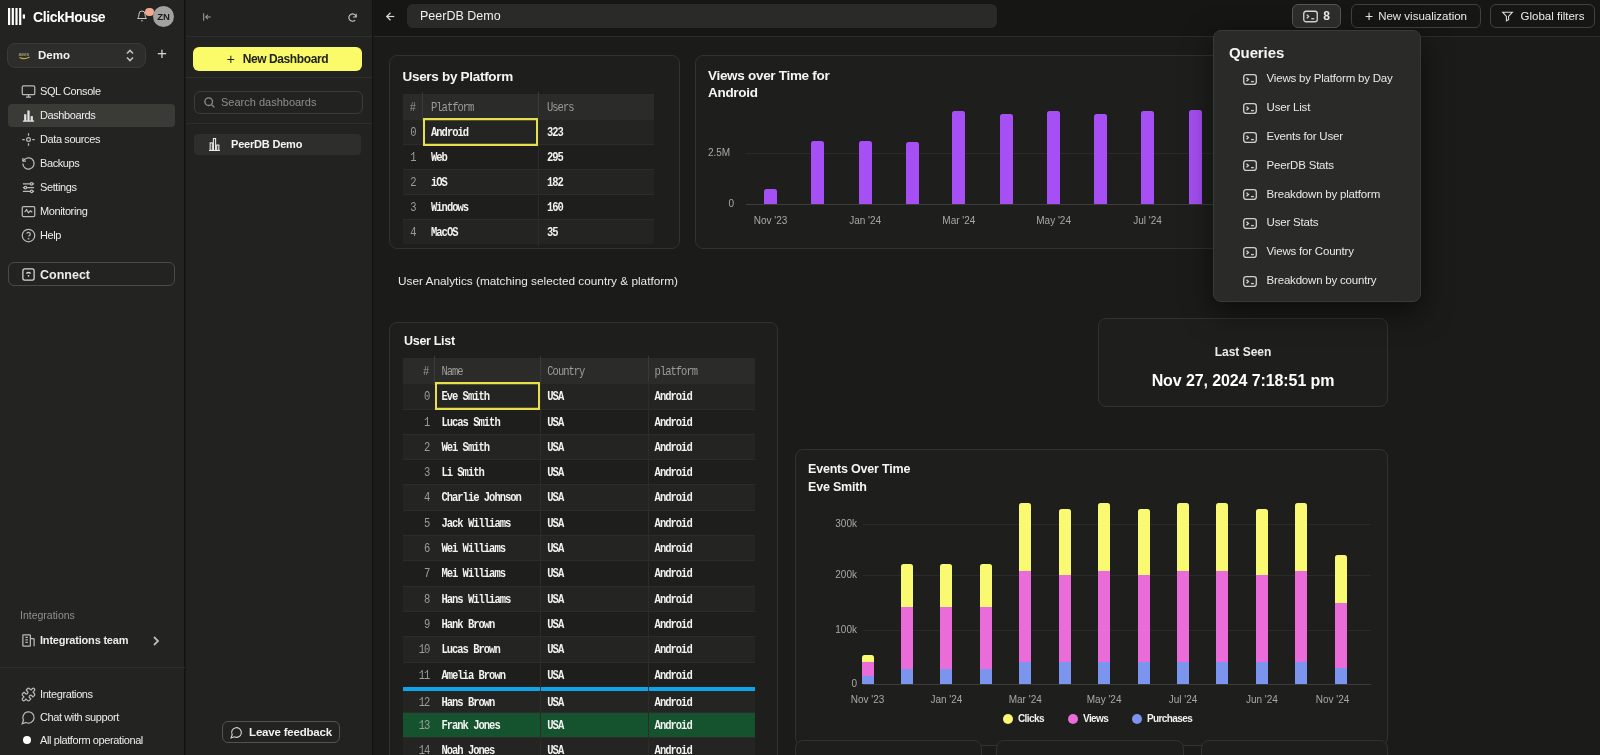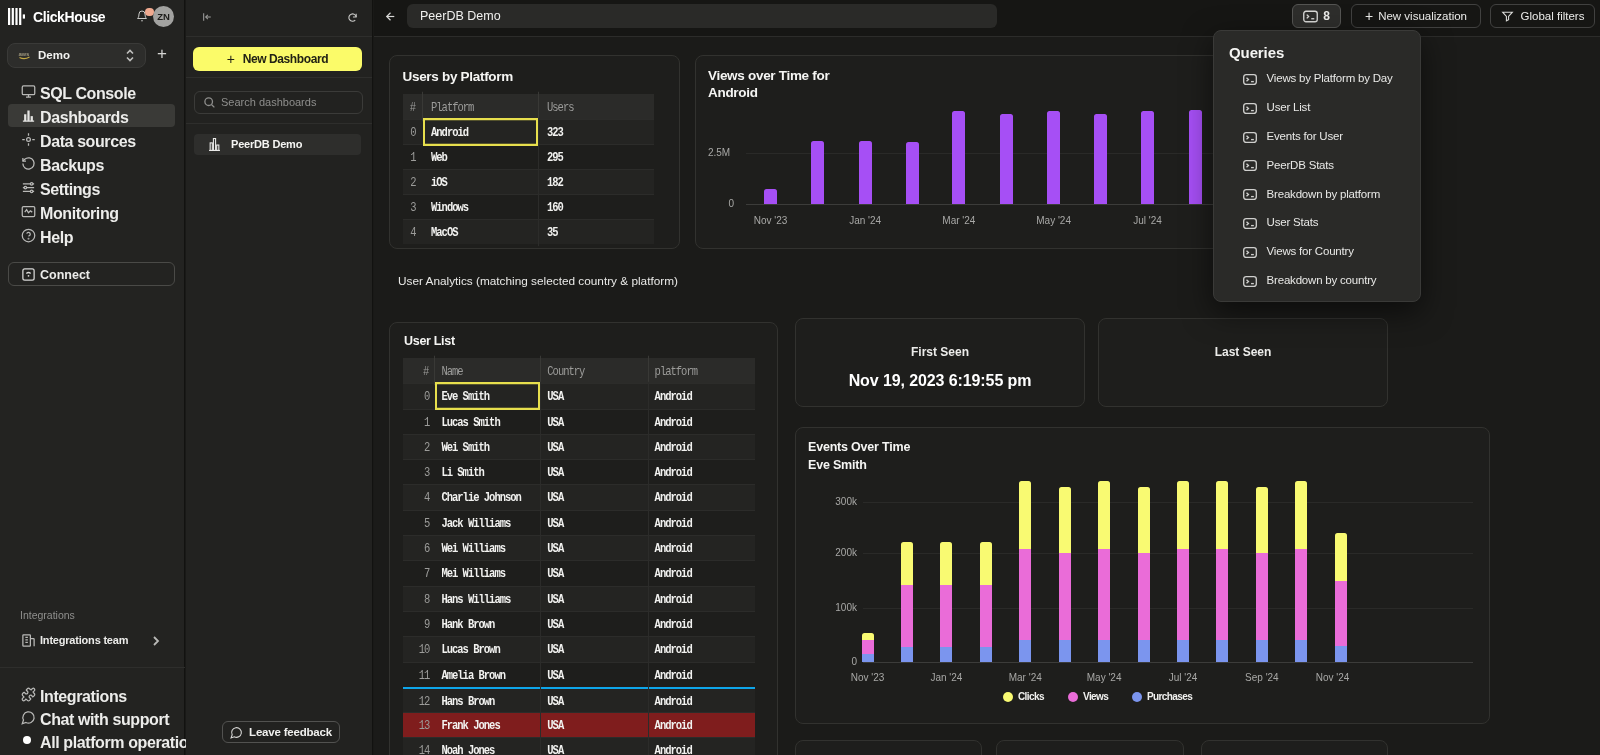--- a/index.html
+++ b/index.html
@@ -2,21 +2,21 @@
 <html><head>
 <meta charset="utf-8">
 <style>
   * { margin:0; padding:0; box-sizing:border-box; }
   html,body { width:1600px; height:755px; background:#191917; overflow:hidden; }
   body { font-family:"Liberation Sans", sans-serif; color:#ececea; position:relative; }
   .abs { position:absolute; }
   svg { display:block; }
   
   #sidebar { position:absolute; left:0; top:0; width:185px; height:755px; background:#232321; border-right:1px solid #121210; }
-  .navitem { position:absolute; left:40px; font-size:16px; letter-spacing:-0.4px; font-weight:700; color:#ececea; white-space:nowrap; }
+  .navitem { position:absolute; left:40px; font-size:11px; letter-spacing:-0.4px; font-weight:400; color:#ececea; white-space:nowrap; }
   .navicon { position:absolute; left:21px; color:#b9b9b7; }
   
   #panel2 { position:absolute; left:186px; top:0; width:187px; height:755px; background:#222220; border-right:1px solid #121210; }
   .pborder { position:absolute; left:0; width:100%; height:1px; background:#2e2e2c; }
   
   #main { position:absolute; left:374px; top:0; width:1226px; height:755px; background:#1b1b19; }
   #topbar { position:absolute; left:0; top:0; width:1226px; height:37px; background:#161614; border-bottom:1px solid #2c2c2a; }
   .card { position:absolute; background:#1e1e1c; border:1px solid #32322f; border-radius:8px; }
   .cardtitle { font-weight:700; font-size:13.5px; letter-spacing:-0.3px; color:#f5f5f3; }
   .mono { font-family:"Liberation Mono", monospace; letter-spacing:-1px; }
@@ -349,50 +349,47 @@
           <div style="width:105.9px;display:flex;align-items:center;padding-left:6px;font-weight:700;color:#f2f2f0;border-right:1px solid #2c2c2a;">Lucas Brown</div>
           <div style="width:107.3px;display:flex;align-items:center;padding-left:6px;font-weight:700;color:#f2f2f0;border-right:1px solid #2c2c2a">USA</div>
           <div style="flex:1;display:flex;align-items:center;padding-left:6px;font-weight:700;color:#f2f2f0">Android</div>
         </div>
         <div style="display:flex;height:25.3px;background:#1e1e1c;border-top:1px solid #2c2c2a;white-space:nowrap">
           <div style="width:32.8px;display:flex;align-items:center;justify-content:flex-end;padding-right:6px;color:#9c9c9a">11</div>
           <div style="width:105.9px;display:flex;align-items:center;padding-left:6px;font-weight:700;color:#f2f2f0;border-right:1px solid #2c2c2a;">Amelia Brown</div>
           <div style="width:107.3px;display:flex;align-items:center;padding-left:6px;font-weight:700;color:#f2f2f0;border-right:1px solid #2c2c2a">USA</div>
           <div style="flex:1;display:flex;align-items:center;padding-left:6px;font-weight:700;color:#f2f2f0">Android</div>
         </div>
-        <div style="display:flex;height:25.3px;background:#242422;border-top:2px solid #0ea5e9;white-space:nowrap">
+        <div style="display:flex;height:25.3px;background:#242422;border-top:4px solid #0ea5e9;white-space:nowrap">
           <div style="width:32.8px;display:flex;align-items:center;justify-content:flex-end;padding-right:6px;color:#9c9c9a">12</div>
           <div style="width:105.9px;display:flex;align-items:center;padding-left:6px;font-weight:700;color:#f2f2f0;border-right:1px solid #2c2c2a;">Hans Brown</div>
           <div style="width:107.3px;display:flex;align-items:center;padding-left:6px;font-weight:700;color:#f2f2f0;border-right:1px solid #2c2c2a">USA</div>
           <div style="flex:1;display:flex;align-items:center;padding-left:6px;font-weight:700;color:#f2f2f0">Android</div>
         </div>
-        <div style="display:flex;height:25.3px;background:#7f1d1d;border-top:1px solid #2c2c2a;white-space:nowrap">
+        <div style="display:flex;height:25.3px;background:#14532d;border-top:1px solid #2c2c2a;white-space:nowrap">
           <div style="width:32.8px;display:flex;align-items:center;justify-content:flex-end;padding-right:6px;color:#9c9c9a">13</div>
           <div style="width:105.9px;display:flex;align-items:center;padding-left:6px;font-weight:700;color:#f2f2f0;border-right:1px solid #2c2c2a;">Frank Jones</div>
           <div style="width:107.3px;display:flex;align-items:center;padding-left:6px;font-weight:700;color:#f2f2f0;border-right:1px solid #2c2c2a">USA</div>
           <div style="flex:1;display:flex;align-items:center;padding-left:6px;font-weight:700;color:#f2f2f0">Android</div>
         </div>
         <div style="display:flex;height:25.3px;background:#242422;border-top:1px solid #2c2c2a;white-space:nowrap">
           <div style="width:32.8px;display:flex;align-items:center;justify-content:flex-end;padding-right:6px;color:#9c9c9a">14</div>
           <div style="width:105.9px;display:flex;align-items:center;padding-left:6px;font-weight:700;color:#f2f2f0;border-right:1px solid #2c2c2a;">Noah Jones</div>
           <div style="width:107.3px;display:flex;align-items:center;padding-left:6px;font-weight:700;color:#f2f2f0;border-right:1px solid #2c2c2a">USA</div>
           <div style="flex:1;display:flex;align-items:center;padding-left:6px;font-weight:700;color:#f2f2f0">Android</div>
         </div>
       </div>
   </div>
 
-  <div class="card" style="left:421px;top:318px;width:290px;height:89px">
-    <div style="position:absolute;left:0;top:26px;width:100%;text-align:center;font-size:12px;font-weight:700;color:#ececea">First Seen</div>
-    <div style="position:absolute;left:0;top:53px;width:100%;text-align:center;font-size:16px;letter-spacing:-0.1px;font-weight:700;color:#fff">Nov 19, 2023 6:19:55 pm</div>
-  </div>
   <div class="card" style="left:724px;top:318px;width:290px;height:89px">
     <div style="position:absolute;left:0;top:26px;width:100%;text-align:center;font-size:12px;font-weight:700;color:#ececea">Last Seen</div>
-  </div>
-
-  <div class="card" style="left:421px;top:427px;width:695px;height:297px">
+    <div style="position:absolute;left:0;top:53px;width:100%;text-align:center;font-size:16px;letter-spacing:-0.1px;font-weight:700;color:#fff">Nov 27, 2024 7:18:51 pm</div>
+  </div>
+
+  <div class="card" style="left:421px;top:449px;width:593px;height:297px">
     <div style="position:absolute;left:12px;top:10px;font-size:12.5px;letter-spacing:-0.2px;font-weight:700;line-height:18px;color:#f5f5f3">Events Over Time<br>Eve Smith</div>
     <div id="chartF" style="position:absolute;left:0;top:0;width:100%;height:100%">
         <div style="position:absolute;left:67px;top:73.5px;right:16px;height:1px;background:#2a2a28"></div>
         <div style="position:absolute;left:67px;top:125.20000000000005px;right:16px;height:1px;background:#2a2a28"></div>
         <div style="position:absolute;left:67px;top:180.39999999999998px;right:16px;height:1px;background:#2a2a28"></div>
         <div style="position:absolute;left:67px;top:234px;right:16px;height:1px;background:#3c3c3a"></div>
         <div class="axislabel" style="left:20px;top:67.5px;width:41px;text-align:right">300k</div>
         <div class="axislabel" style="left:20px;top:119.20000000000005px;width:41px;text-align:right">200k</div>
         <div class="axislabel" style="left:20px;top:174.39999999999998px;width:41px;text-align:right">100k</div>
         <div class="axislabel" style="left:20px;top:228px;width:41px;text-align:right">0</div>
@@ -433,21 +430,21 @@
         <div style="position:absolute;left:499.3399999999999px;top:121px;width:12px;height:91px;background:#ea6cd8"></div>
         <div style="position:absolute;left:499.3399999999999px;top:53px;width:12px;height:68px;background:#f9fa72;border-radius:2.5px 2.5px 0 0"></div>
         <div style="position:absolute;left:538.78px;top:218px;width:12px;height:16px;background:#7b95ee"></div>
         <div style="position:absolute;left:538.78px;top:153px;width:12px;height:65px;background:#ea6cd8"></div>
         <div style="position:absolute;left:538.78px;top:105px;width:12px;height:48px;background:#f9fa72;border-radius:2.5px 2.5px 0 0"></div>
         <div class="axislabel" style="left:46.5px;top:243.5px;width:50px;text-align:center">Nov '23</div>
         <div class="axislabel" style="left:125.38px;top:243.5px;width:50px;text-align:center">Jan '24</div>
         <div class="axislabel" style="left:204.26px;top:243.5px;width:50px;text-align:center">Mar '24</div>
         <div class="axislabel" style="left:283.1399999999999px;top:243.5px;width:50px;text-align:center">May '24</div>
         <div class="axislabel" style="left:362.02px;top:243.5px;width:50px;text-align:center">Jul '24</div>
-        <div class="axislabel" style="left:440.9000000000001px;top:243.5px;width:50px;text-align:center">Sep '24</div>
+        <div class="axislabel" style="left:440.9000000000001px;top:243.5px;width:50px;text-align:center">Jun '24</div>
         <div class="axislabel" style="left:519.78px;top:243.5px;width:50px;text-align:left">Nov '24</div>
         <div style="position:absolute;left:207px;top:264.29999999999995px;width:10px;height:10px;border-radius:50%;background:#f9fa72"></div>
         <div style="position:absolute;left:222px;top:262.79999999999995px;font-size:10px;letter-spacing:-0.6px;font-weight:700;color:#f0f0ee">Clicks</div>
         <div style="position:absolute;left:272px;top:264.29999999999995px;width:10px;height:10px;border-radius:50%;background:#ea6cd8"></div>
         <div style="position:absolute;left:287px;top:262.79999999999995px;font-size:10px;letter-spacing:-0.6px;font-weight:700;color:#f0f0ee">Views</div>
         <div style="position:absolute;left:336px;top:264.29999999999995px;width:10px;height:10px;border-radius:50%;background:#7b95ee"></div>
         <div style="position:absolute;left:351px;top:262.79999999999995px;font-size:10px;letter-spacing:-0.6px;font-weight:700;color:#f0f0ee">Purchases</div>
       </div>
   </div>
 

